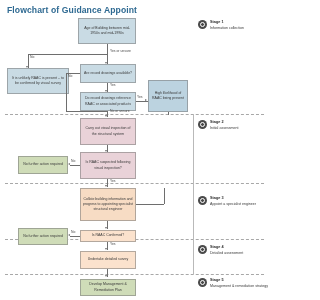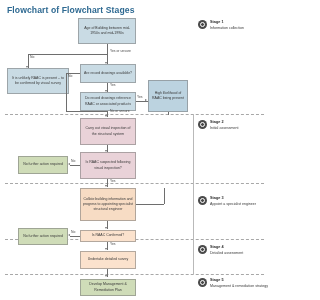--- a/index.html
+++ b/index.html
@@ -96,21 +96,21 @@
     border-bottom:1.6px solid transparent;
     border-left:2.2px solid #6e6e6e;
     border-right:0;
   }
 </style>
 </head>
 <body>
 
 <div id="chart">
 
-  <div class="title">Flowchart of Flowchart Stages</div>
+  <div class="title">Flowchart of Guidance Appoint</div>
 
   <div class="sep" style="top:114px;"></div>
   <div class="sep" style="top:183px;"></div>
   <div class="sep" style="top:239px;"></div>
   <div class="sep" style="top:274px;"></div>
   <div class="vsep" style="left:193px;top:114px;height:160px;"></div>
 
   <div class="node blue" style="left:78px;top:18px;width:58px;height:26px;">
     <span>Age of Building between mid-1950s and mid-1990s</span>
   </div>

